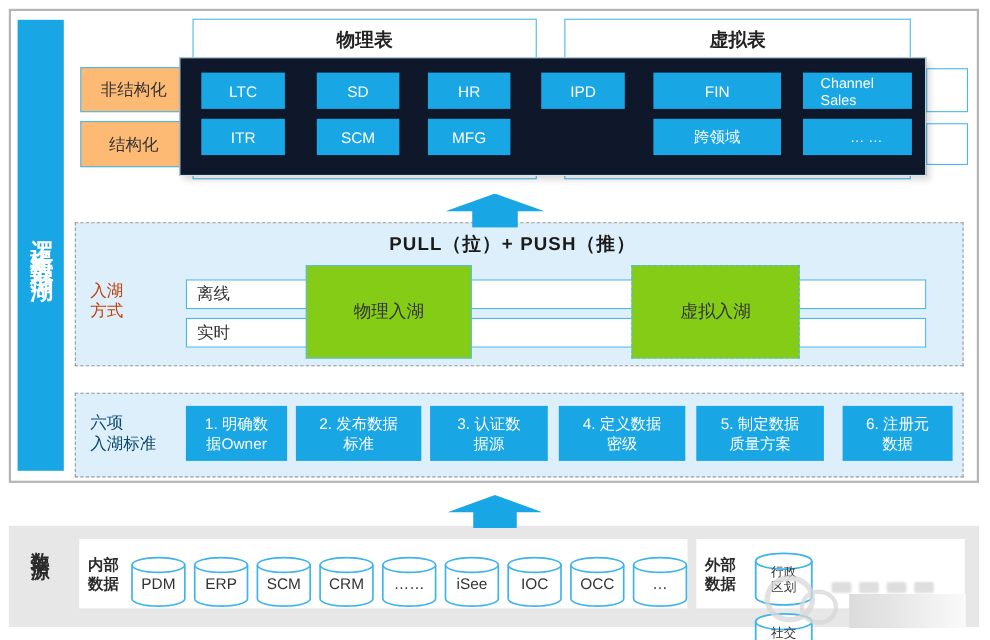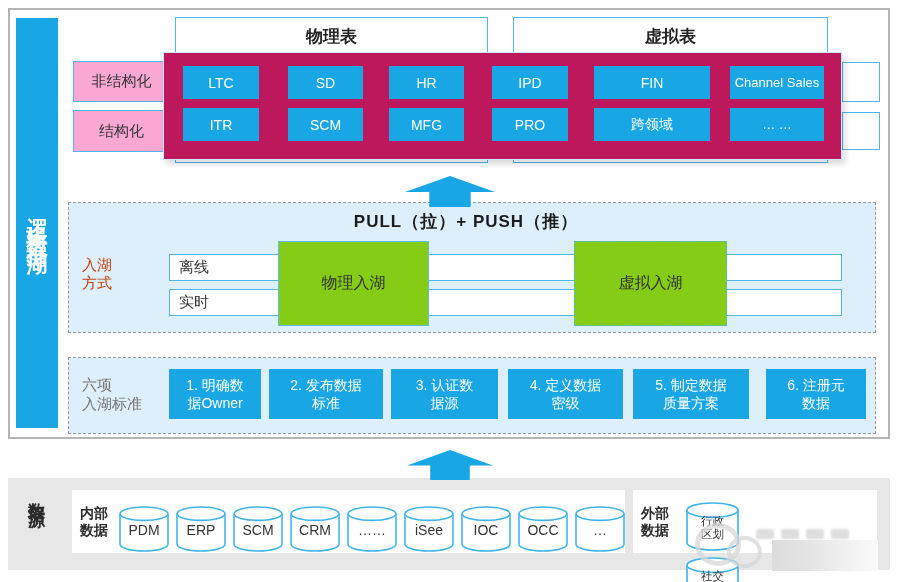--- a/index.html
+++ b/index.html
@@ -8,53 +8,53 @@
   
   .outer-box{position:absolute;left:8px;top:8px;width:878px;height:427px;border:2px solid #b5b5b5;background:#fff;}
   .lake-bar{position:absolute;left:16px;top:18px;width:42px;height:410px;background:#18a6e4;
             display:flex;align-items:center;justify-content:center;}
   .lake-text{writing-mode:vertical-rl;text-orientation:upright;color:#fff;font-size:21px;font-weight:bold;letter-spacing:9px;}
   
   .tall-box{position:absolute;top:17px;height:146px;border:1px solid #4cb8ea;background:#fff;
             text-align:center;font-weight:bold;font-size:17px;color:#222;padding-top:7px;box-sizing:border-box;}
   .phys{left:175px;width:313px;}
   .virt{left:513px;width:315px;}
-  .row-label{position:absolute;left:73px;width:95px;height:39px;border:1px solid #4cb8ea;background:#f9a8d4;
+  .row-label{position:absolute;left:73px;width:95px;height:39px;border:1px solid #4cb8ea;background:#fdba74;
              display:flex;align-items:center;justify-content:center;font-size:15px;z-index:1;}
   .rl1{top:61px;} .rl2{top:110px;height:40px;}
   .stub{position:absolute;left:842px;width:36px;border:1px solid #4cb8ea;background:#fff;z-index:1;}
   .stub1{top:62px;height:38px;} .stub2{top:112px;height:36px;}
-  .grid-panel{position:absolute;left:163px;top:52px;width:677px;height:106px;background:#be185d;
+  .grid-panel{position:absolute;left:163px;top:52px;width:677px;height:106px;background:#0f172a;
               border:1px solid #cdeaf8;box-shadow:3px 4px 6px rgba(0,0,0,.15);z-index:2;}
   .gbox{position:absolute;height:33px;background:#18a6e4;color:#fff;font-size:14px;
         display:flex;align-items:center;justify-content:center;z-index:3;}
   .gr1{top:13px;} .gr2{top:55px;}
   .gc0{left:19px;width:76px;} .gc1{left:124px;width:75px;} .gc2{left:225px;width:75px;}
-  .gc3{left:328px;width:76px;} .gc4{left:430px;width:116px;} .gc5{left:566px;width:94px;font-size:13px;}
+  .gc3{left:328px;width:76px;} .gc4{left:430px;width:116px;} .gc5{left:566px;width:83px;font-size:13px;padding-left:16px;}
   
   .up-arrow{position:absolute;background:#18a6e4;z-index:6;
             clip-path:polygon(50% 0,100% 52%,73% 52%,73% 100%,27% 100%,27% 52%,0 52%);}
   .arrow1{left:405px;top:176px;width:90px;height:31px;}
   .arrow2{left:407px;top:450px;width:86px;height:30px;}
   
   .mid-panel{position:absolute;left:68px;top:202px;width:808px;height:131px;background:#ddeffa;
              border:1px dashed #9b9b9b;box-sizing:border-box;z-index:4;}
   .mid-title{position:absolute;left:0;right:12px;top:7px;text-align:center;font-size:17px;font-weight:bold;color:#1b1b1b;letter-spacing:1px;}
   .method-label{position:absolute;left:13px;top:53px;font-size:15px;line-height:18px;color:#c2410c;}
   .lane{position:absolute;left:100px;width:673px;height:27px;background:#fff;border:1px solid #4cb8ea;
         box-sizing:border-box;display:flex;align-items:center;padding-left:9px;font-size:15px;}
   .lane1{top:51px;} .lane2{top:86px;}
   .ingest{position:absolute;top:38px;height:85px;background:#84cc16;display:flex;align-items:center;
           justify-content:center;font-size:16px;box-sizing:border-box;}
   .ingest-phys{left:209px;width:151px;border:1px solid #5bbcec;}
   .ingest-virt{left:505px;width:153px;border:1.5px dashed #4cb8ea;}
   
   .std-panel{position:absolute;left:68px;top:357px;width:808px;height:77px;background:#ddeffa;
              border:1px dashed #9b9b9b;box-sizing:border-box;z-index:4;}
-  .std-label{position:absolute;left:13px;top:17px;font-size:15px;line-height:19px;color:#737373;}
+  .std-label{position:absolute;left:13px;top:17px;font-size:15px;line-height:19px;color:#0c4a6e;}
   .std-box{position:absolute;top:11px;height:50px;background:#18a6e4;color:#fff;font-size:14px;line-height:18px;
            display:flex;flex-direction:column;align-items:center;justify-content:center;text-align:center;}
   .sb0{left:100px;width:92px;} .sb1{left:200px;width:114px;} .sb2{left:322px;width:107px;}
   .sb3{left:439px;width:115px;} .sb4{left:564px;width:116px;} .sb5{left:697px;width:100px;}
   
   .src-panel{position:absolute;left:8px;top:478px;width:882px;height:92px;background:#e7e7e7;}
   .src-label{position:absolute;left:17px;top:11px;writing-mode:vertical-rl;text-orientation:upright;
              font-size:17px;font-weight:bold;letter-spacing:4px;color:#2b2b2b;}
   .src-box{position:absolute;top:12px;height:63px;background:#fff;}
   .src-box-int{left:64px;width:553px;}
@@ -109,21 +109,20 @@
   <div class="grid-panel">
     <div class="gbox gr1 gc0">LTC</div>
     <div class="gbox gr1 gc1">SD</div>
     <div class="gbox gr1 gc2">HR</div>
     <div class="gbox gr1 gc3">IPD</div>
     <div class="gbox gr1 gc4">FIN</div>
     <div class="gbox gr1 gc5">Channel Sales</div>
     <div class="gbox gr2 gc0">ITR</div>
     <div class="gbox gr2 gc1">SCM</div>
     <div class="gbox gr2 gc2">MFG</div>
-    <div class="gbox gr2 gc3">PRO</div>
     <div class="gbox gr2 gc4">跨领域</div>
     <div class="gbox gr2 gc5">… …</div>
   </div>
 
   <div class="up-arrow arrow1"></div>
   <div class="up-arrow arrow2"></div>
 
   <div class="mid-panel">
     <div class="mid-title">PULL（拉）+ PUSH（推）</div>
     <div class="method-label">

